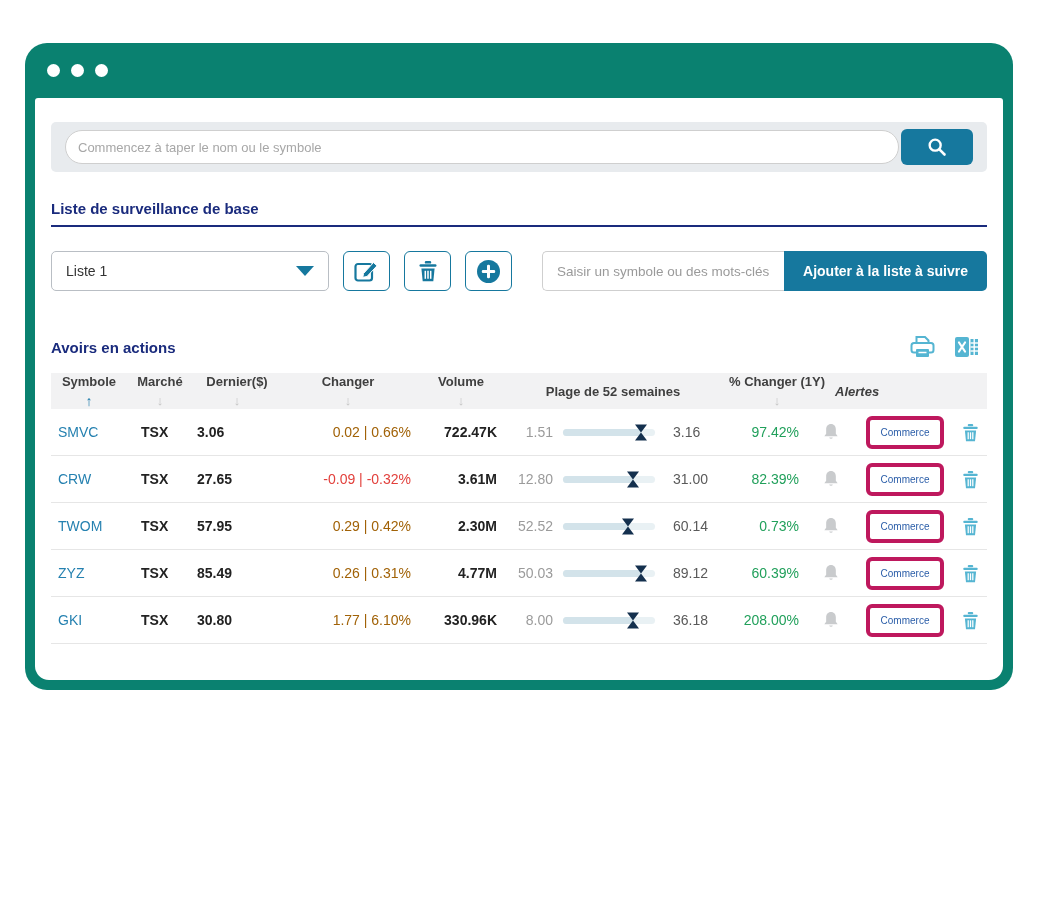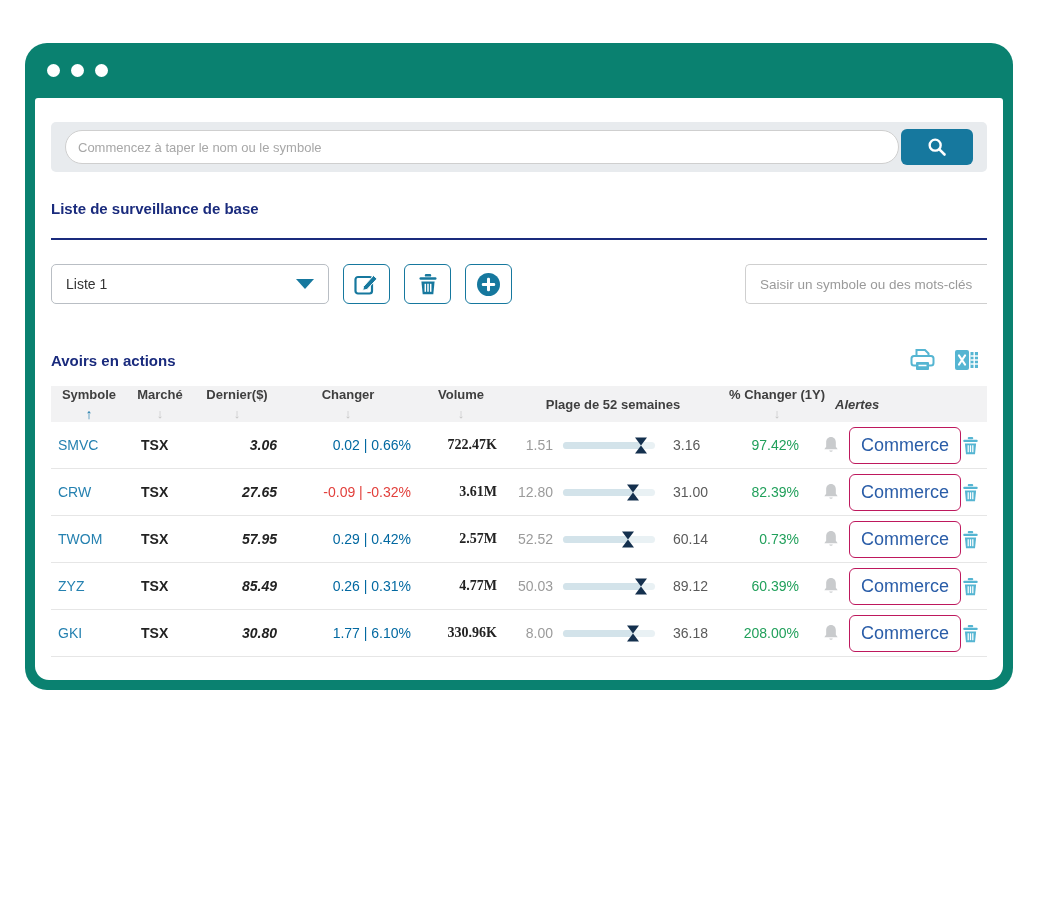--- a/index.html
+++ b/index.html
@@ -10,21 +10,21 @@
   .dot { width:13px; height:13px; border-radius:50%; background:#fff; }
   .content { margin:0 10px; height:582px; background:#fff; border-radius:3px 3px 14px 14px; padding:24px 16px; }
 
   
   .search-wrap { background:#E8EBEE; border-radius:5px; padding:7px 14px; display:flex; align-items:center; }
   .search-input { flex:1; height:34px; border:1px solid #CFCFCF; border-radius:17px; padding:0 12px; font-size:13px; color:#333; outline:none; font-family:inherit; }
   .search-input::placeholder { color:#A7A7A7; }
   .search-btn { width:72px; height:36px; background:#16789E; border:none; border-radius:6px; display:flex; align-items:center; justify-content:center; margin-left:2px; cursor:pointer; }
 
   .section-title { color:#1A2B7D; font-size:15px; font-weight:bold; }
-  .watchlist-head { margin-top:28px; padding-bottom:20px; border-bottom:2px solid #1A2B7D; }
+  .watchlist-head { margin-top:28px; padding-bottom:7px; border-bottom:2px solid #1A2B7D; }
 
   
   .controls { margin-top:24px; display:flex; align-items:center; }
   .list-select { width:278px; height:40px; border:1px solid #B9BEC4; border-radius:5px; display:flex; align-items:center; justify-content:space-between; padding:0 14px; font-size:14px; color:#333; background:#fff; cursor:pointer; }
   .caret-down { width:0; height:0; border-left:9px solid transparent; border-right:9px solid transparent; border-top:10px solid #16789E; }
   .icon-btn { width:47px; height:40px; border:1px solid #16789E; background:#fff; border-radius:6px; display:flex; align-items:center; justify-content:center; margin-left:14px; cursor:pointer; }
   .add-group { margin-left:auto; display:flex; }
   .add-input { width:242px; height:40px; border:1px solid #CFCFCF; border-right:none; border-radius:5px 0 0 5px; padding:0 14px; font-size:13.5px; color:#4d7c0f; outline:none; font-family:inherit; }
   .add-input::placeholder { color:#9A9A9A; }
   .add-btn { height:40px; background:#16789E; color:#fff; border:none; border-radius:0 5px 5px 0; padding:0 19px; font-size:14px; font-weight:bold; cursor:pointer; font-family:inherit; }
@@ -42,31 +42,31 @@
   .th.right { justify-content:flex-end; }
   .th.center { justify-content:flex-start; }
   .th-range { grid-column:6 / 9; }
   .sort-up { color:#1878A8; font-weight:bold; font-size:14px; }
   .sort-down { color:#C4C4C4; font-weight:bold; font-size:13px; }
 
   .tr { height:47px; border-bottom:1px solid #E6E6E6; font-size:14px; color:#222; }
   .cell { padding:0 4px; white-space:nowrap; }
   .c-sym { color:#2581B0; padding-left:7px; cursor:pointer; }
   .c-mkt { padding-left:14px; font-weight:bold; }
-  .c-last { text-align:right; font-weight:bold;font-style:italic; }
+  .c-last { text-align:left; font-weight:bold; }
   .c-chg { text-align:right; }
-  .c-chg .pos { color:#0369a1; }
+  .c-chg .pos { color:#a16207; }
   .c-chg .neg { color:#E2403C; }
-  .c-vol { text-align:right; font-weight:bold;font-family:Liberation Serif, serif; }
+  .c-vol { text-align:right; font-weight:bold; }
   .c-low { text-align:right; color:#9B9B9B; }
   .c-high { padding-left:12px; color:#5A5A5A; }
   .c-pct { text-align:right; color:#21A05B; padding-right:6px; }
   .c-bell { display:flex; justify-content:center; cursor:pointer; }
   .c-trade { display:flex; justify-content:center; }
-  .trade-btn { border:1px solid #be185d; color:#2A5DA8; background:#fff; border-radius:6px; font-size:18px; padding:7px 11px; cursor:pointer; font-family:inherit; }
+  .trade-btn { border:4px solid #be185d; color:#2A5DA8; background:#fff; border-radius:6px; font-size:10px; padding:7px 11px; cursor:pointer; font-family:inherit; }
   .c-trash { display:flex; justify-content:center; cursor:pointer; }
 
   .range-wrap { display:flex; justify-content:center; }
   .range-track { position:relative; width:92px; height:7px; background:#E9F1F4; border-radius:4px; }
   .range-fill { position:absolute; left:0; top:0; height:7px; background:#D3E3EA; border-radius:4px; }
   .range-marker { position:absolute; top:-5px; transform:translateX(-50%); line-height:0; }
 </style>
 </head>
 <body>
 
@@ -123,20 +123,21 @@
         <span style="display:flex;">
           <svg width="27" height="27" viewBox="0 0 27 27">
               <circle cx="13.5" cy="13.5" r="11.5" fill="#16789E"></circle>
               <rect x="12" y="6.8" width="3" height="13.4" rx="1.2" fill="#fff"></rect>
               <rect x="6.8" y="12" width="13.4" height="3" rx="1.2" fill="#fff"></rect>
             </svg>
         </span>
       </button>
       <div class="add-group">
         <input class="add-input" type="text" placeholder="Saisir un symbole ou des mots-clés" style="">
+        <button class="add-btn">Ajouter à la liste à suivre</button>
       </div>
     </div>
 
     <div class="holdings-head">
       <span class="section-title">Avoirs en actions</span>
       <div class="toolbar">
         <span class="tbicon">
           <svg width="27" height="24" viewBox="0 0 27 24">
               <path d="M7.5 8 V2 H16 L19.5 5.5 V8" fill="none" stroke="#55B5D2" stroke-width="2"></path>
               <rect x="2.5" y="8" width="22" height="9.5" rx="2.5" fill="none" stroke="#55B5D2" stroke-width="2"></rect>
@@ -279,21 +280,21 @@
               </svg>
     </div>
   </div>
           <div class="trow tr">
     <div class="cell c-sym">TWOM</div>
     <div class="cell c-mkt">TSX</div>
     <div class="cell c-last">57.95</div>
     <div class="cell c-chg">
       <span class="pos">0.29 | 0.42%</span>
     </div>
-    <div class="cell c-vol">2.57M</div>
+    <div class="cell c-vol">2.30M</div>
     <div class="cell c-low">52.52</div>
     <div class="cell range-wrap">
       <div class="range-track">
         <div class="range-fill" style="width: 71%;"></div>
         <span class="range-marker" style="left: 71%;">
           <svg width="13" height="17" viewBox="0 0 13 17" fill="#14304E">
                     <path d="M0.5 0.5 H12.5 L6.5 8.5 Z"></path>
                     <path d="M0.5 16.5 H12.5 L6.5 8.5 Z"></path>
                   </svg>
         </span>

